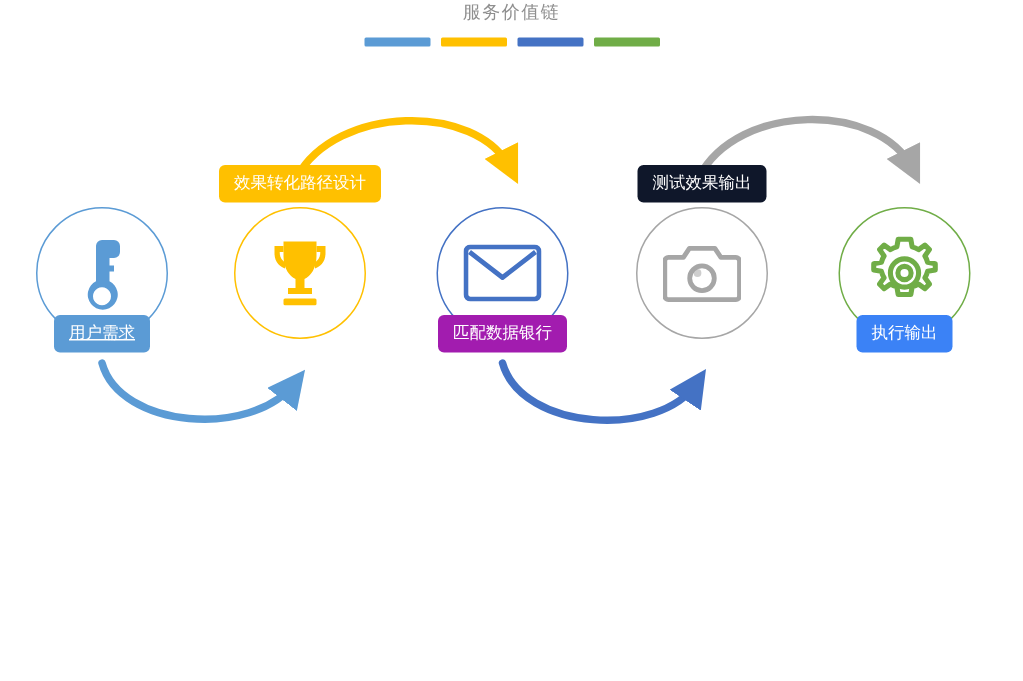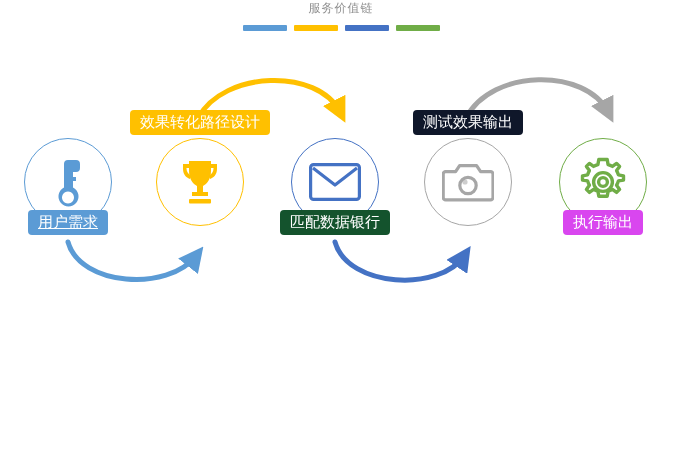--- a/index.html
+++ b/index.html
@@ -85,21 +85,21 @@
     display: flex;
     align-items: center;
     justify-content: center;
   }
   .label {
     position: absolute;
     left: 50%;
     transform: translateX(-50%);
     padding: 5px 10px 6px 10px;
     border-radius: 4px;
-    font-size: 15px;
+    font-size: 11px;
     color: #ffffff;
     white-space: nowrap;
     line-height: 14px;
     text-align: left;
   }
   .label.below { top: 86px; }
   .label.above { top: -14px; }
 </style>
 </head>
 <body>
@@ -167,21 +167,21 @@
   </div>
 
   <div class="node" style="left:275px; top:124px;">
     <div class="circle" style="border-color: rgb(68, 114, 196);"></div>
     <div class="icon-wrap">
       <svg width="52" height="38" viewBox="0 0 52 38">
         <rect x="1.6" y="1.6" width="48.8" height="34.8" rx="3" fill="none" stroke="#4472C4" stroke-width="3.2"></rect>
         <path d="M4 5 L26 22 L48 5" fill="none" stroke="#4472C4" stroke-width="3.2" stroke-linejoin="round"></path>
       </svg>
     </div>
-    <div class="label below" style="background: #14532d;">匹配数据银行</div>
+    <div class="label below" style="background: #a21caf;">匹配数据银行</div>
   </div>
 
   <div class="node" style="left:408px; top:124px;">
     <div class="circle" style="border-color: rgb(166, 166, 166);"></div>
     <div class="icon-wrap">
       <svg width="52" height="42" viewBox="0 0 52 42">
         <path d="M3.6 10.6 h10 l4 -6 h17 l4 6 h10 a2.4 2.4 0 0 1 2.4 2.4 v23.4 a2.4 2.4 0 0 1 -2.4 2.4
                  H3.6 a2.4 2.4 0 0 1 -2.4 -2.4 V13 a2.4 2.4 0 0 1 2.4 -2.4 z" fill="none" stroke="#A6A6A6" stroke-width="3.2" stroke-linejoin="round"></path>
         <circle cx="26" cy="24.5" r="8.2" fill="none" stroke="#A6A6A6" stroke-width="3.2"></circle>
         <circle cx="23" cy="21" r="2.6" fill="#A6A6A6" opacity="0.55"></circle>
@@ -201,16 +201,16 @@
                    a17.8 17.8 0 0 1 -4.3 1.8 l-0.9 5.1 -4.2 0 -4.2 0 -0.9 -5.1
                    a17.8 17.8 0 0 1 -4.3 -1.8 l-4.2 3 -3 -3 3 -4.2
                    a17.8 17.8 0 0 1 -1.8 -4.3 l-5.1 -0.9 0 -4.2 5.1 -0.9
                    a17.8 17.8 0 0 1 1.8 -4.3 l-3 -4.2 3 -3 4.2 3
                    a17.8 17.8 0 0 1 4.3 -1.8 l0.9 -5.1 z"></path>
           <circle cx="25" cy="25" r="9.4"></circle>
           <circle cx="25" cy="25" r="4.4"></circle>
         </g>
       </svg>
     </div>
-    <div class="label below" style="background: #d946ef;">执行输出</div>
+    <div class="label below" style="background: #3b82f6;">执行输出</div>
   </div>
 
 </div>
 
 </body></html>

